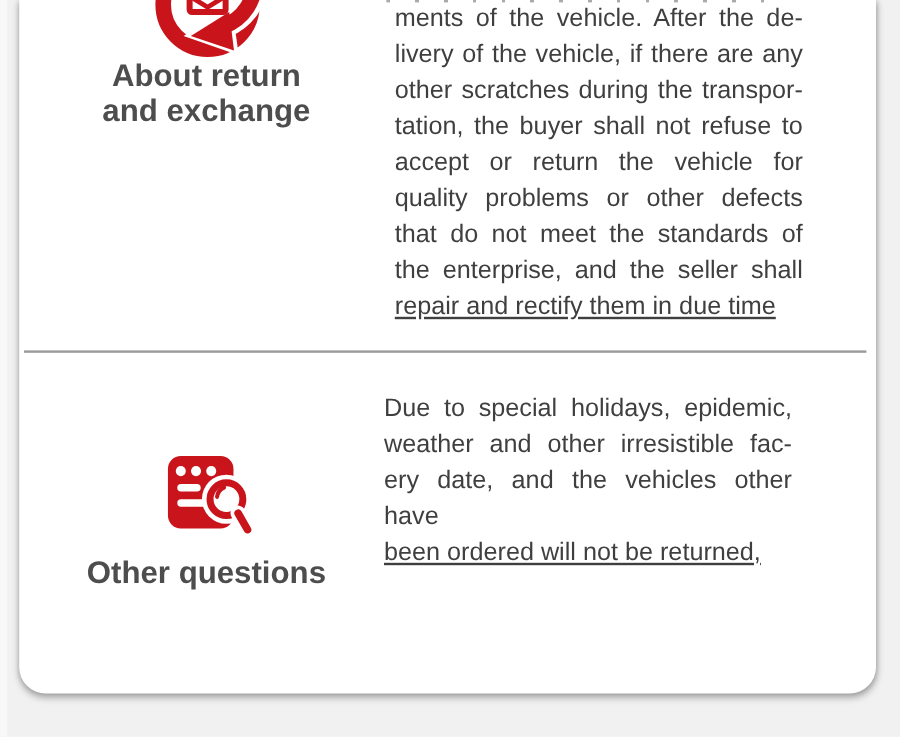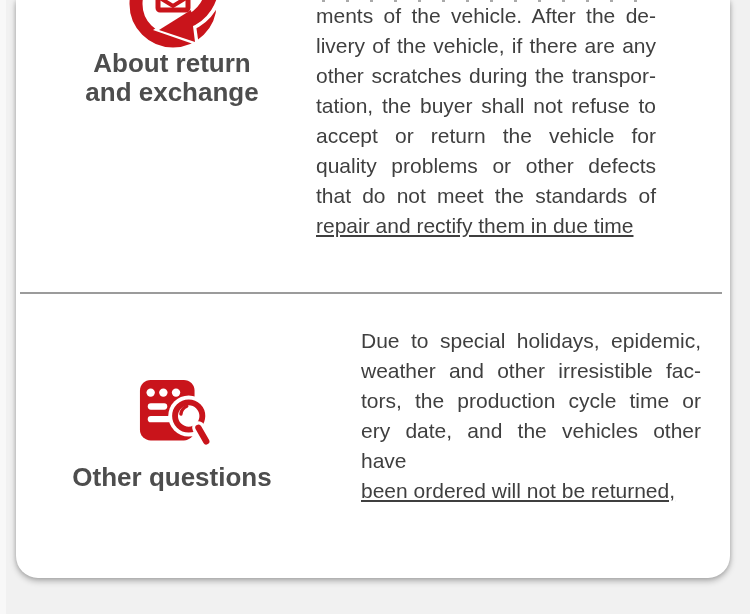--- a/index.html
+++ b/index.html
@@ -20,22 +20,22 @@
     font-size:26px;line-height:29px;font-weight:700;
     color:var(--title-color,#4d4d4d);
   }
   #title1{left:56px;top:49px;width:200px;}
   #title2{left:6px;top:462px;width:300px;line-height:30px;}
   .para{
     position:absolute;width:340px;
     font-size:21px;line-height:30px;
     color:var(--body-color,#3f3f3f);
   }
-  #para1{left:300px;top:1px;}
-  #para2{left:304px;top:326px;margin-left:41px;}
+  #para1{left:313px;top:1px;}
+  #para2{left:304px;top:326px;}
   .para-line{text-align:justify;text-align-last:justify;}
   .para-line:last-child{text-align-last:left;text-decoration:underline;}
   .divider{
     position:absolute;left:4px;top:292px;width:702px;height:2px;
     background:var(--divider-color,#9b9b9b);
   }
   
   .remnant{
     position:absolute;left:306px;top:0;width:332px;height:2px;opacity:.75;
     background:repeating-linear-gradient(to right,#8d8d8d 0 3px,transparent 3px 24px);
@@ -69,20 +69,21 @@
     </div>
     <div id="title1" class="sec-title">About return and exchange</div>
     <div id="para1" class="para">
         <div class="para-line">ments of the vehicle. After the de-</div>
         <div class="para-line">livery of the vehicle, if there are any</div>
         <div class="para-line">other scratches during the transpor-</div>
         <div class="para-line">tation, the buyer shall not refuse to</div>
         <div class="para-line">accept or return the vehicle for</div>
         <div class="para-line">quality problems or other defects</div>
         <div class="para-line">that do not meet the standards of</div>
+        <div class="para-line">the enterprise, and the seller shall</div>
         <div class="para-line">repair and rectify them in due time</div>
       </div>
     <div class="remnant"></div>
   </div>
 
   <div class="divider"></div>
 
   <div>
     <svg id="icon2" viewBox="0 0 80 80">
       <rect class="fr" x="2" y="3" width="56" height="62" rx="11"></rect>
@@ -94,19 +95,18 @@
       <circle class="fw" cx="52" cy="40" r="21"></circle>
       <circle cx="52" cy="40" r="14" fill="#ffffff" stroke="var(--accent-red,#c9141b)" stroke-width="6"></circle>
       <path class="sr" d="M 44 38 A 10 10 0 0 1 50 30" stroke-width="3.5" stroke-linecap="round"></path>
       <line class="sw" x1="62" y1="52" x2="69" y2="64" stroke-width="13" stroke-linecap="round"></line>
       <line class="sr" x1="62" y1="52" x2="70" y2="66" stroke-width="6.5" stroke-linecap="round"></line>
     </svg>
     <div id="title2" class="sec-title">Other questions</div>
     <div id="para2" class="para">
         <div class="para-line">Due to special holidays, epidemic,</div>
         <div class="para-line">weather and other irresistible fac-</div>
-        <div class="para-line">tors, the production cycle time or</div>
         <div class="para-line">ery date, and the vehicles other have</div>
         <div class="para-line">been ordered will not be returned,</div>
       </div>
   </div>
 
 </div>
 
 </body></html>

